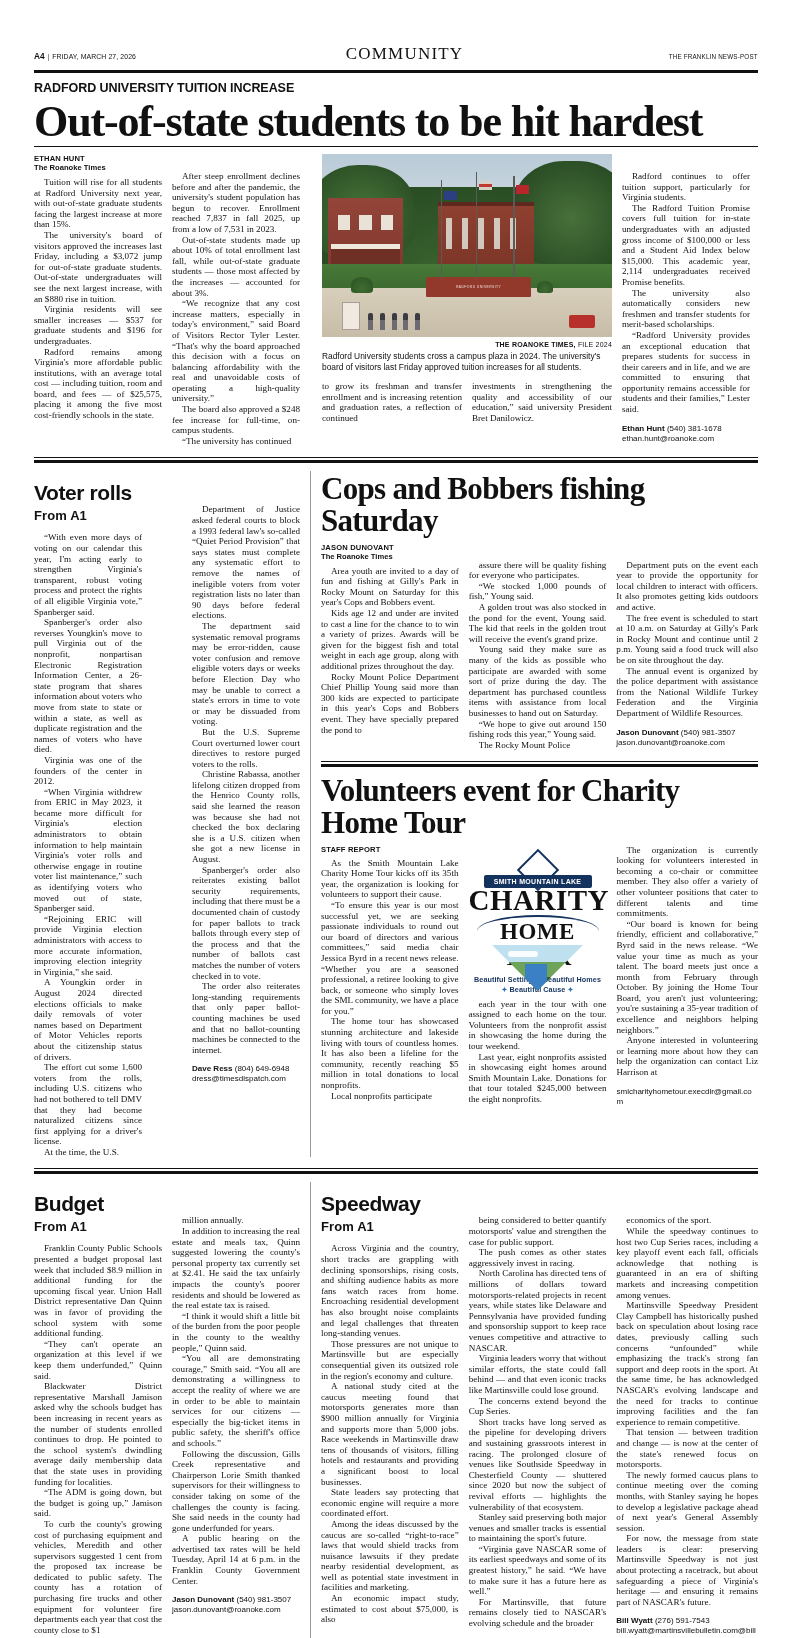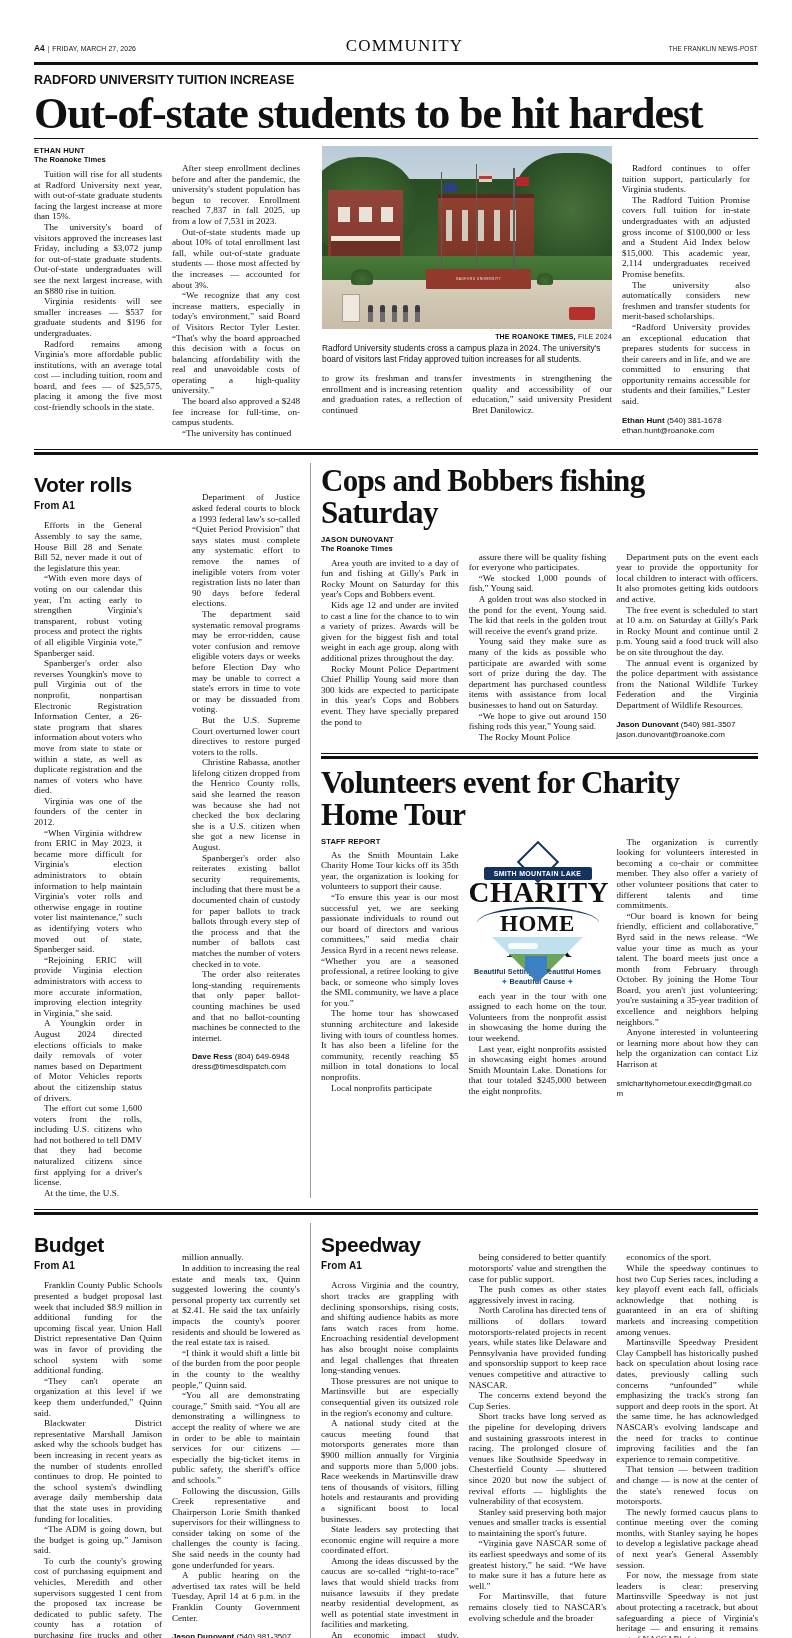--- a/index.html
+++ b/index.html
@@ -12,21 +12,21 @@
     height: 1638px;
     font-family: "Liberation Serif", serif;
     color: #111111;
     position: relative;
     overflow: hidden;
   }
   .page {
     width: 792px;
     height: 1638px;
     box-sizing: border-box;
-    padding: 8px 34px;
+    padding: 16px 34px;
     position: relative;
   }
 
   
   .masthead {
     display: flex;
     align-items: baseline;
     justify-content: space-between;
     padding-top: 28px;
     padding-bottom: 6px;
@@ -93,21 +93,21 @@
   .sec-head {
     font-family: "Liberation Sans", sans-serif;
     font-weight: bold;
     font-size: 21px;
     letter-spacing: -0.4px;
     margin: 10px 0 3px 0;
   }
   .from-line {
     font-family: "Liberation Sans", sans-serif;
     font-weight: bold;
-    font-size: 10px;
+    font-size: 13px;
     letter-spacing: .1px;
     margin-bottom: 9px;
   }
   .byline-name {
     font-family: "Liberation Sans", sans-serif;
     font-weight: bold;
     font-size: 7.6px;
     letter-spacing: .15px;
   }
   .byline-org {
@@ -458,21 +458,20 @@
 
   <div class="pkg-rule-double"></div>
 
   <div class="cols" style="margin-top:8px;">
 
     <div class="col" style="width:266px;">
       <div class="sec-head">Voter rolls</div>
       <div class="from-line">From A1</div>
       <div class="cols">
         <div class="col" style="width:128px;">
-          <p>Efforts in the General Assembly to say the same, House Bill 28 and Senate Bill 52, never made it out of the legislature this year.</p>
           <p>“With even more days of voting on our calendar this year, I'm acting early to strengthen Virginia's transparent, robust voting process and protect the rights of all eligible Virginia vote,” Spanberger said.</p>
           <p>Spanberger's order also reverses Youngkin's move to pull Virginia out of the nonprofit, nonpartisan Electronic Registration Information Center, a 26-state program that shares information about voters who move from state to state or within a state, as well as duplicate registration and the names of voters who have died.</p>
           <p>Virginia was one of the founders of the center in 2012.</p>
           <p>“When Virginia withdrew from ERIC in May 2023, it became more difficult for Virginia's election administrators to obtain information to help maintain Virginia's voter rolls and otherwise engage in routine voter list maintenance,” such as identifying voters who moved out of state, Spanberger said.</p>
           <p>“Rejoining ERIC will provide Virginia election administrators with access to more accurate information, improving election integrity in Virginia,” she said.</p>
           <p>A Youngkin order in August 2024 directed elections officials to make daily removals of voter names based on Department of Motor Vehicles reports about the citizenship status of drivers.</p>
           <p>The effort cut some 1,600 voters from the rolls, including U.S. citizens who had not bothered to tell DMV that they had become naturalized citizens since first applying for a driver's license.</p>
           <p>At the time, the U.S.</p>
         </div>
         <div class="gap10"></div>
@@ -622,20 +621,21 @@
           <p>A national study cited at the caucus meeting found that motorsports generates more than $900 million annually for Virginia and supports more than 5,000 jobs. Race weekends in Martinsville draw tens of thousands of visitors, filling hotels and restaurants and providing a significant boost to local businesses.</p>
           <p>State leaders say protecting that economic engine will require a more coordinated effort.</p>
           <p>Among the ideas discussed by the caucus are so-called “right-to-race” laws that would shield tracks from nuisance lawsuits if they predate nearby residential development, as well as potential state investment in facilities and marketing.</p>
           <p>An economic impact study, estimated to cost about $75,000, is also</p>
         </div>
         <div class="gap10"></div>
         <div class="col" style="width:138px; margin-top:-28px;">
           <p>being considered to better quantify motorsports' value and strengthen the case for public support.</p>
           <p>The push comes as other states aggressively invest in racing.</p>
           <p>North Carolina has directed tens of millions of dollars toward motorsports-related projects in recent years, while states like Delaware and Pennsylvania have provided funding and sponsorship support to keep race venues competitive and attractive to NASCAR.</p>
+          <p>Virginia leaders worry that without similar efforts, the state could fall behind — and that even iconic tracks like Martinsville could lose ground.</p>
           <p>The concerns extend beyond the Cup Series.</p>
           <p>Short tracks have long served as the pipeline for developing drivers and sustaining grassroots interest in racing. The prolonged closure of venues like Southside Speedway in Chesterfield County — shuttered since 2020 but now the subject of revival efforts — highlights the vulnerability of that ecosystem.</p>
           <p>Stanley said preserving both major venues and smaller tracks is essential to maintaining the sport's future.</p>
           <p>“Virginia gave NASCAR some of its earliest speedways and some of its greatest history,” he said. “We have to make sure it has a future here as well.”</p>
           <p>For Martinsville, that future remains closely tied to NASCAR's evolving schedule and the broader</p>
         </div>
         <div class="gap10"></div>
         <div class="col" style="width:142px; margin-top:-28px;">
           <p>economics of the sport.</p>
           <p>While the speedway continues to host two Cup Series races, including a key playoff event each fall, officials acknowledge that nothing is guaranteed in an era of shifting markets and increasing competition among venues.</p>

